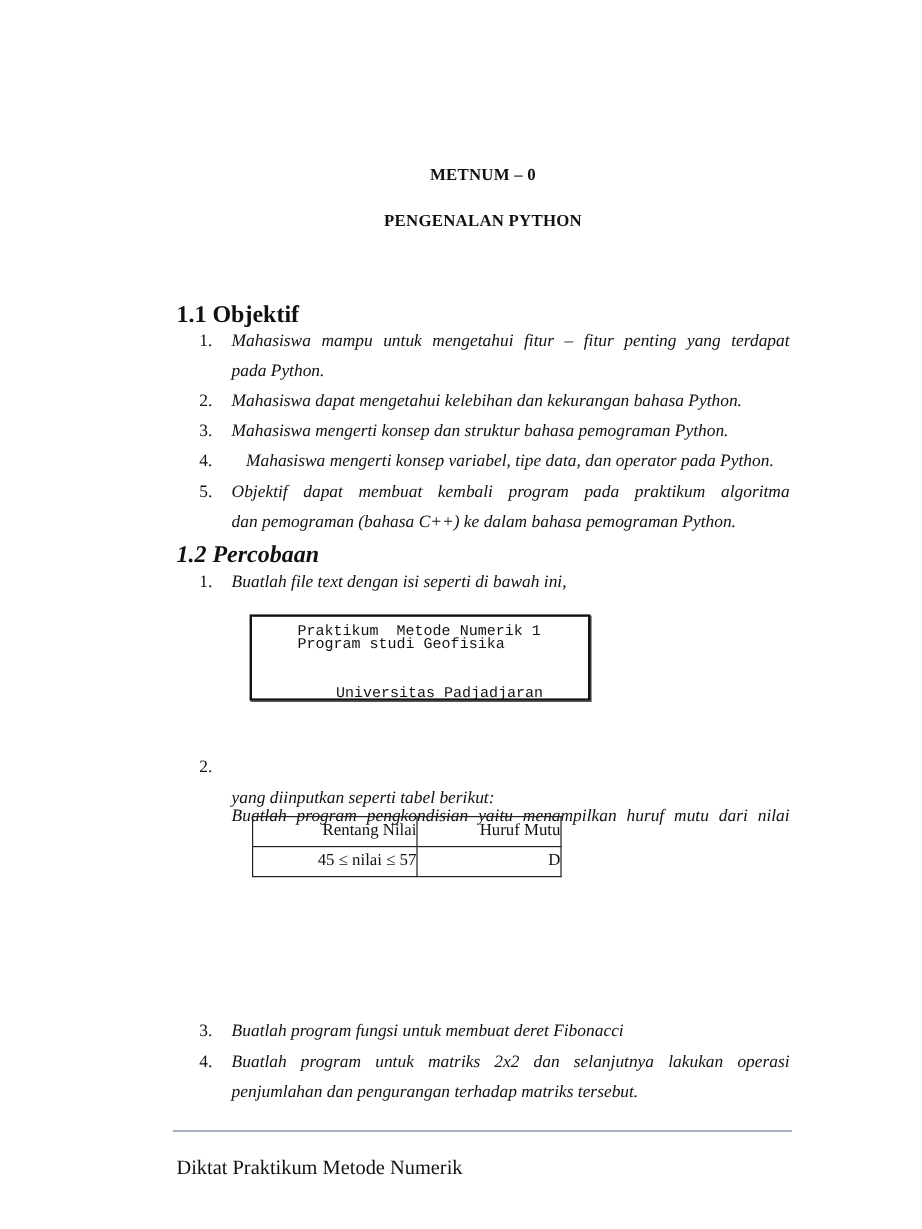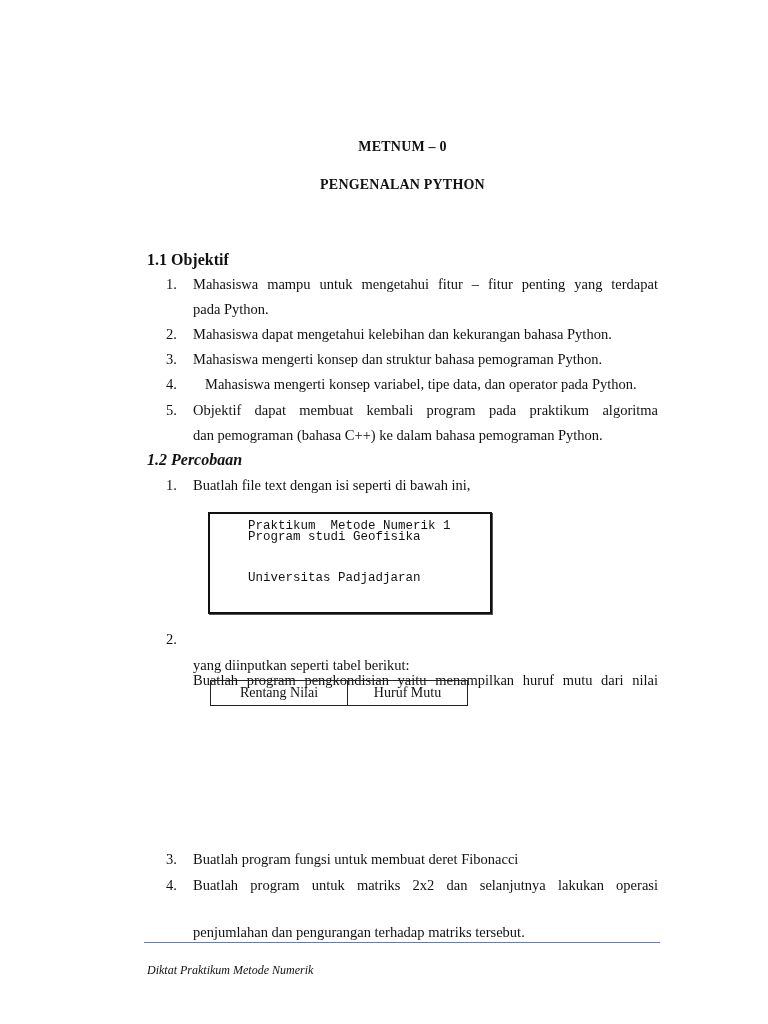--- a/index.html
+++ b/index.html
@@ -1,33 +1,33 @@
 <!DOCTYPE html>
 <html><head>
 <meta charset="utf-8">
 <style>
   html, body { margin:0; padding:0; background:#ffffff; }
   body { width:768px; height:1024px; position:relative; overflow:hidden;
          font-family:"Liberation Serif", "DejaVu Serif", serif; color:#111; font-size:14.5px; }
   .abs { position:absolute; }
   .title { left:0; width:805px; text-align:center; font-weight:bold; font-size:14px; letter-spacing:0.2px; }
-  .h { left:147px; font-weight:bold; font-size:16px; }
+  .h { left:147px; font-weight:bold; font-size:20px; }
   .num { left:166px; width:20px; }
-  .txt { left:193px; width:465px; text-align:justify; text-align-last:justify; white-space:nowrap; }
+  .txt { left:193px; width:465px; text-align:justify; text-align-last:justify; white-space:nowrap;font-style:italic; }
   .txt.last { text-align-last:left; }
-  .codebox { left:208px; top:512px; width:284px; height:102px; border:2px solid #111; box-sizing:border-box;
+  .codebox { left:208px; top:512px; width:284px; height:72px; border:2px solid #111; box-sizing:border-box;
              box-shadow:1px 1px 0 #555; }
   .code { position:absolute; left:38px; font-family:"Liberation Mono", "DejaVu Sans Mono", monospace;
           font-size:12.5px; white-space:pre; }
   table.grade { position:absolute; left:210px; top:680px; border-collapse:collapse; font-size:14px; }
-  table.grade td, table.grade th { border:1px solid #222; height:24px; padding:0; text-align:center; font-weight:normal;margin-top:12px; }
+  table.grade td, table.grade th { border:1px solid #222; height:24px; padding:0; text-align:right; font-weight:normal;margin-top:12px; }
   table.grade .c1 { width:136px; }
   table.grade .c2 { width:119px; }
   .footer-line { left:144px; top:942px; width:516px; height:1px; background:#6f7b9a; }
-  .footer { left:147px; top:963px; font-style:italic; font-size:12px; }
+  .footer { left:147px; top:963px; font-size:17px; }
 </style>
 </head>
 <body>
 
 <div>
   <div class="abs title" style="top:139px;">METNUM – 0</div>
   <div class="abs title" style="top:177px;">PENGENALAN PYTHON</div>
 
   <div class="abs h" style="top:251px;">1.1 Objektif</div>
 
@@ -49,38 +49,42 @@
   <div class="abs txt last" style="top:427px;">dan pemograman (bahasa C++) ke dalam bahasa pemograman Python.</div>
 
   <div class="abs h" style="top:451px;font-style:italic;">1.2 Percobaan</div>
 
   <div class="abs num" style="top:477px;">1.</div>
   <div class="abs txt last" style="top:477px;">Buatlah file text dengan isi seperti di bawah ini,</div>
 
   <div class="abs codebox">
     <div class="code" style="top:5px;">Praktikum  Metode Numerik 1</div>
     <div class="code" style="top:16px;">Program studi Geofisika</div>
-    <div class="code" style="top:57px;">Universitas Padjadjaran</div>
+    <div class="code" style="top:57px;margin-left:32px;">Universitas Padjadjaran</div>
   </div>
 
   <div class="abs num" style="top:631px;">2.</div>
   <div class="abs txt" style="top:631px;margin-top:41px;">Buatlah program pengkondisian yaitu menampilkan huruf mutu dari nilai</div>
   <div class="abs txt last" style="top:657px;">yang diinputkan seperti tabel berikut:</div>
 
   <table class="grade">
     <tbody>
         <tr>
       <th class="c1">Rentang Nilai</th>
       <th class="c2">Huruf Mutu</th>
     </tr>
+    <tr>
+      <td>45 ≤ nilai ≤ 57</td>
+      <td>D</td>
+    </tr>
   </tbody>
     </table>
 
   <div class="abs num" style="top:851px;">3.</div>
   <div class="abs txt last" style="top:851px;">Buatlah program fungsi untuk membuat deret Fibonacci</div>
 
   <div class="abs num" style="top:877px;">4.</div>
   <div class="abs txt" style="top:877px;">Buatlah program untuk matriks 2x2 dan selanjutnya lakukan operasi</div>
-  <div class="abs txt last" style="top:902px;margin-top:22px;">penjumlahan dan pengurangan terhadap matriks tersebut.</div>
+  <div class="abs txt last" style="top:902px;">penjumlahan dan pengurangan terhadap matriks tersebut.</div>
 
   <div class="abs footer-line"></div>
   <div class="abs footer">Diktat Praktikum Metode Numerik</div>
 </div>
 
 </body></html>

